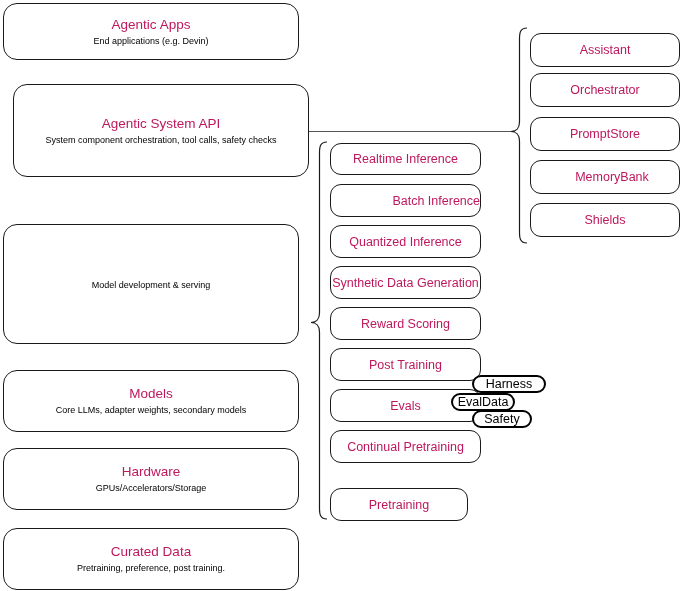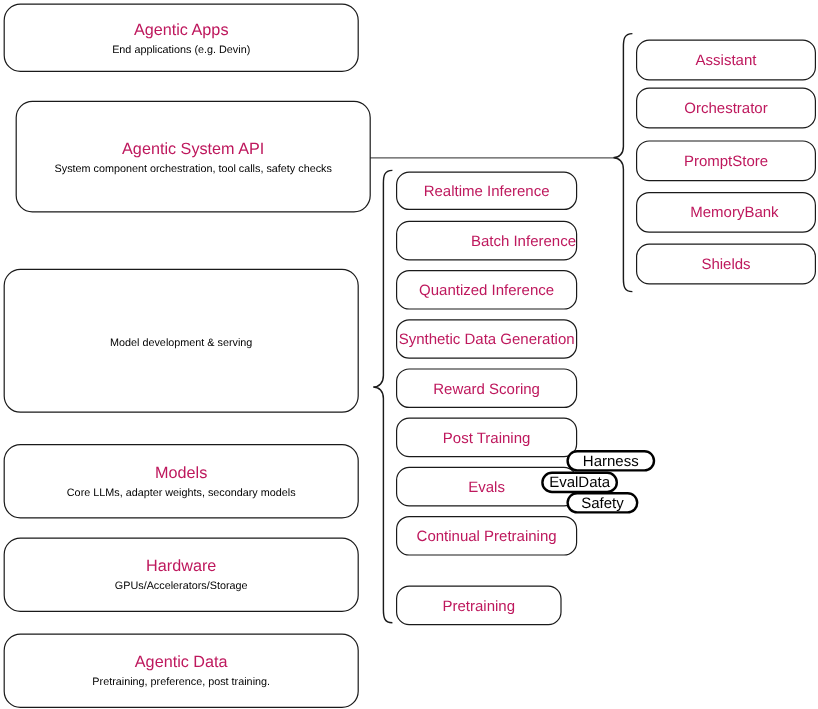--- a/index.html
+++ b/index.html
@@ -141,21 +141,21 @@
     <div class="title">Models</div>
     <div class="subtitle">Core LLMs, adapter weights, secondary models</div>
   </div>
 
   <div class="box layer-box" style="left:3px; top:448px; width:296px; height:62px;">
     <div class="title">Hardware</div>
     <div class="subtitle">GPUs/Accelerators/Storage</div>
   </div>
 
   <div class="box layer-box" style="left:3px; top:528px; width:296px; height:62px;">
-    <div class="title">Agentic Data</div>
+    <div class="title">Curated Data</div>
     <div class="subtitle">Pretraining, preference, post training.</div>
   </div>
 
   <div class="box item-box" style="left:330px; top:143px; width:151px; height:32px;">
     <div class="title">Realtime Inference</div>
   </div>
   <div class="box item-box" style="left:330px; top:184px; width:151px; height:33px;align-items:flex-end;">
     <div class="title">Batch Inference</div>
   </div>
   <div class="box item-box" style="left:330px; top:225px; width:151px; height:33px;">

